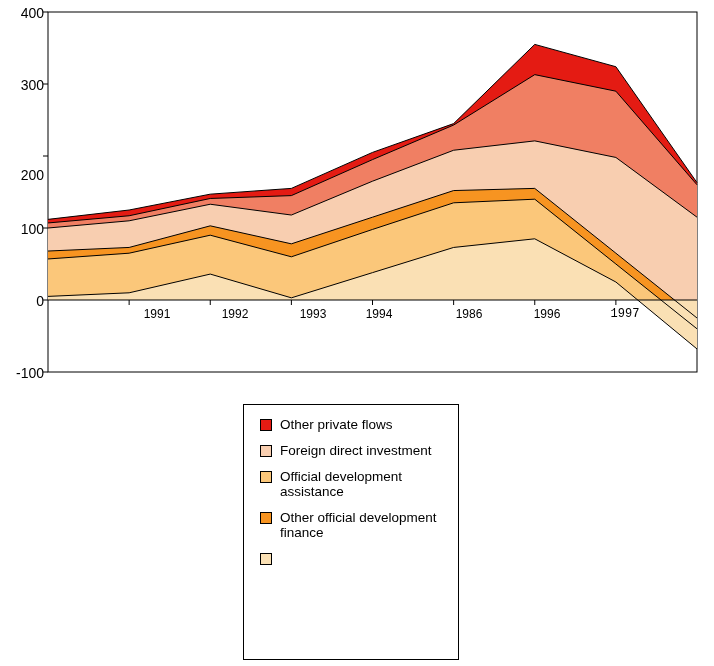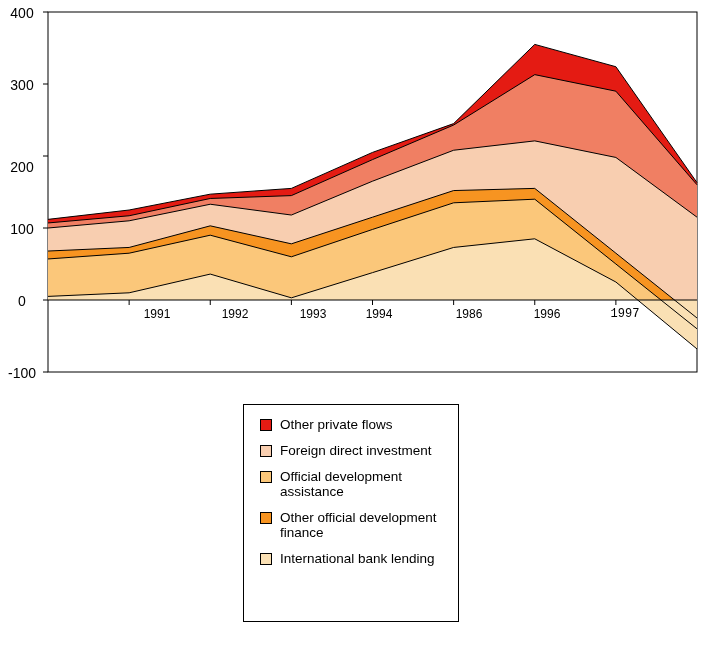--- a/index.html
+++ b/index.html
@@ -17,38 +17,38 @@
   }
   #chart-root {
     position: absolute;
     left: 0; top: 0;
     width: 714px;
     height: 666px;
   }
   .ytick {
     position: absolute;
     right: 0;
-    text-align: center;
+    text-align: right;
     font-size: 14px;
     width: 44px;
     line-height: 1;
   }
   .xtick {
     position: absolute;
     text-align: center;
     font-size: 12px;
     width: 70px;
     line-height: 1;
   }
   #legend {
     position: absolute;
     left: 243px;
     top: 404px;
     width: 216px;
-    height: 218px;
+    height: 256px;
     border: 1px solid #000;
     background: #fff;
     box-sizing: border-box;
     padding: 12px 10px 8px 16px;
   }
   .legend-item {
     display: flex;
     align-items: flex-start;
     margin-bottom: 11px;
   }
@@ -68,21 +68,21 @@
   }
   svg { display: block; }
 </style>
 </head>
 <body>
 
 <div id="chart-root">
 
   <div class="ytick" style="left:0px; top:6px;">400</div>
   <div class="ytick" style="left:0px; top:78px;">300</div>
-  <div class="ytick" style="left:0px; top:160px;">200</div>
+  <div class="ytick" style="left:0px; top:168px;">200</div>
   <div class="ytick" style="left:0px; top:222px;">100</div>
   <div class="ytick" style="left:0px; top:294px;">0</div>
   <div class="ytick" style="left:0px; top:366px;">-100</div>
 
   <div class="xtick" style="left:122px; top:308px;">1991</div>
   <div class="xtick" style="left:200px; top:308px;">1992</div>
   <div class="xtick" style="left:278px; top:308px;">1993</div>
   <div class="xtick" style="left:344px; top:308px;">1994</div>
   <div class="xtick" style="left:434px; top:308px;">1986</div>
   <div class="xtick" style="left:512px; top:308px;">1996</div>
@@ -130,17 +130,16 @@
     <div class="legend-item">
       <span class="legend-swatch" style="background: rgb(251, 199, 122);"></span>
       <span class="legend-label">Official development assistance</span>
     </div>
     <div class="legend-item">
       <span class="legend-swatch" style="background: rgb(247, 148, 33);"></span>
       <span class="legend-label">Other official development finance</span>
     </div>
     <div class="legend-item">
       <span class="legend-swatch" style="background: rgb(250, 224, 180);"></span>
-      <span class="legend-label">International bank lending</span>
     </div>
   </div>
 
 </div>
 
 </body></html>

